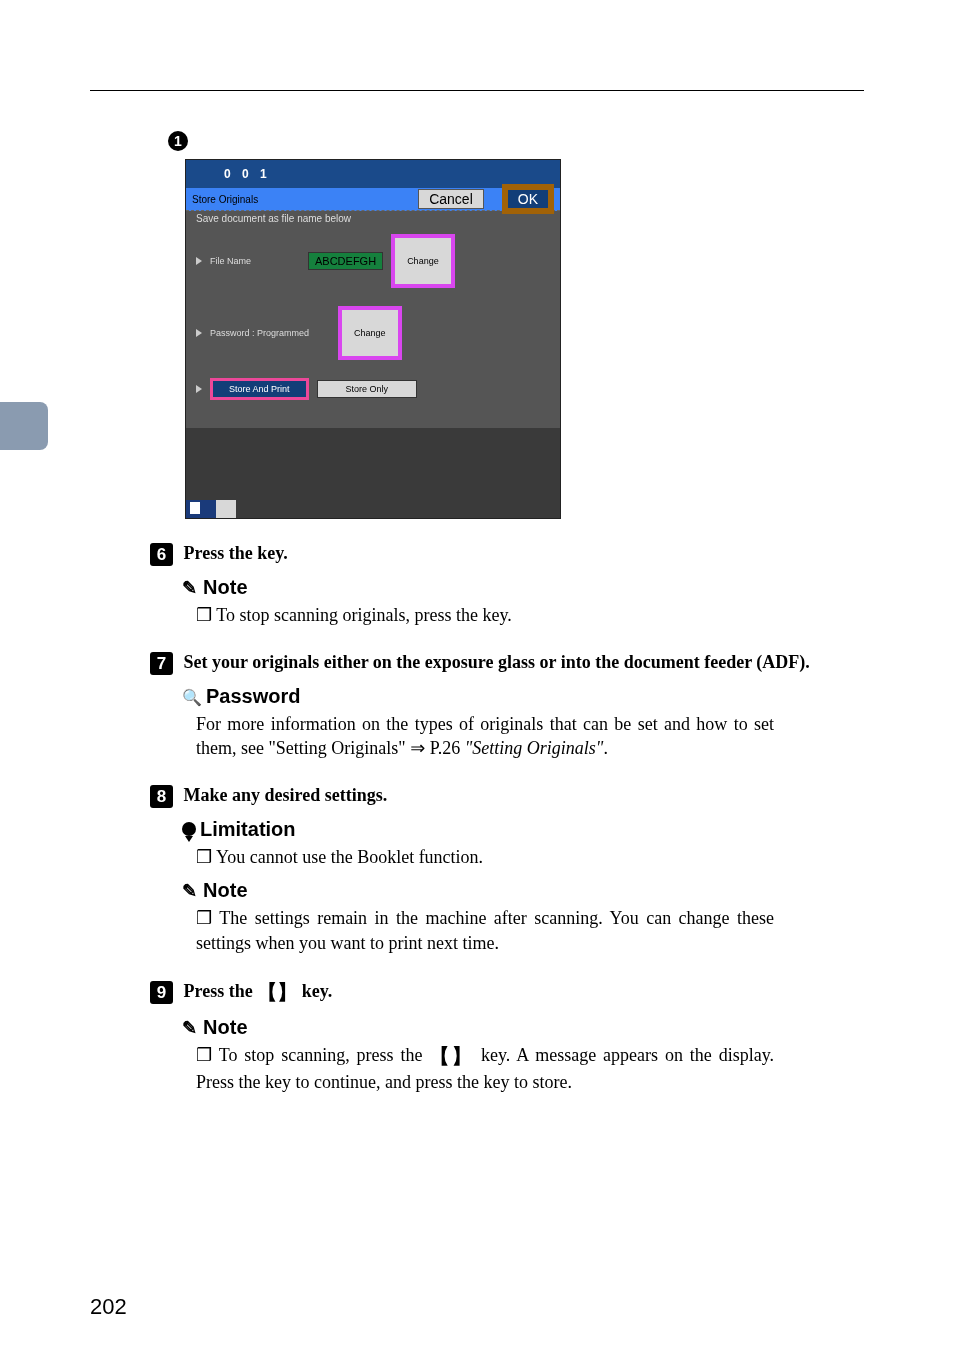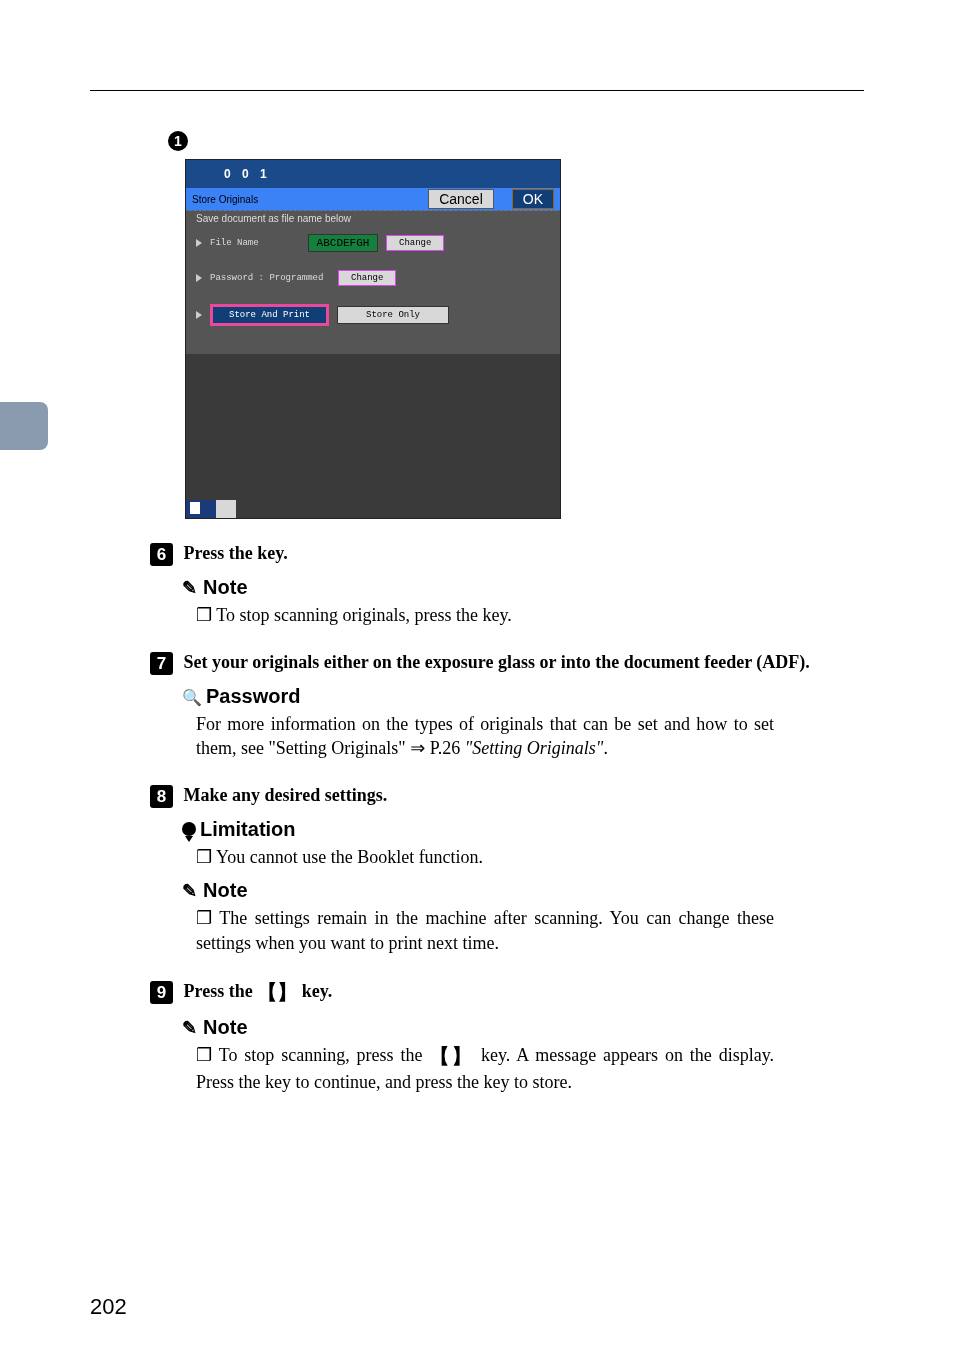--- a/index.html
+++ b/index.html
@@ -99,33 +99,33 @@
   .hbtn {
     background: #d8d8d8;
     border: 1px solid #555;
     font-size: 14px;
     padding: 1px 10px;
     font-family: Arial, sans-serif;
   }
   .hbtn.ok {
     background: #123e78;
     color: #fff;
-    border: 1px solid #a16207;
+    border: 6px solid #a16207;
   }
   .panel-sub {
     font-family: Arial, sans-serif;
     font-size: 10px;
     color: #ddd;
     padding: 2px 10px 10px 10px;
     background: #555;
   }
   .panel-body {
     background: #555;
     padding: 0 10px 10px 10px;
-    font-family: Liberation Mono, monospace;
+    font-family: Liberation Sans, sans-serif;
     font-size: 10px;
     color: #ddd;
   }
   .row {
     display: flex;
     align-items: center;
     gap: 8px;
     margin-bottom: 18px;
   }
   .tri {
@@ -139,24 +139,24 @@
     background: #15803d;
     color: #000;
     border: 1px solid #333;
     padding: 2px 6px;
     font-size: 11px;
     min-width: 56px;
     text-align: center;
   }
   .btn-small {
     background: #d8d8d8;
-    border: 1px solid #d946ef;
+    border: 4px solid #d946ef;
     color: #000;
     font-size: 9px;
-    padding: 2px 12px;
+    padding: 18px 12px;
   }
   .btn-wide {
     background: #123e78;
     color: #fff;
     border: 3px solid #ec4899;
     font-size: 9px;
     padding: 3px 16px;
   }
   .btn-wide2 {
     background: #d8d8d8;

